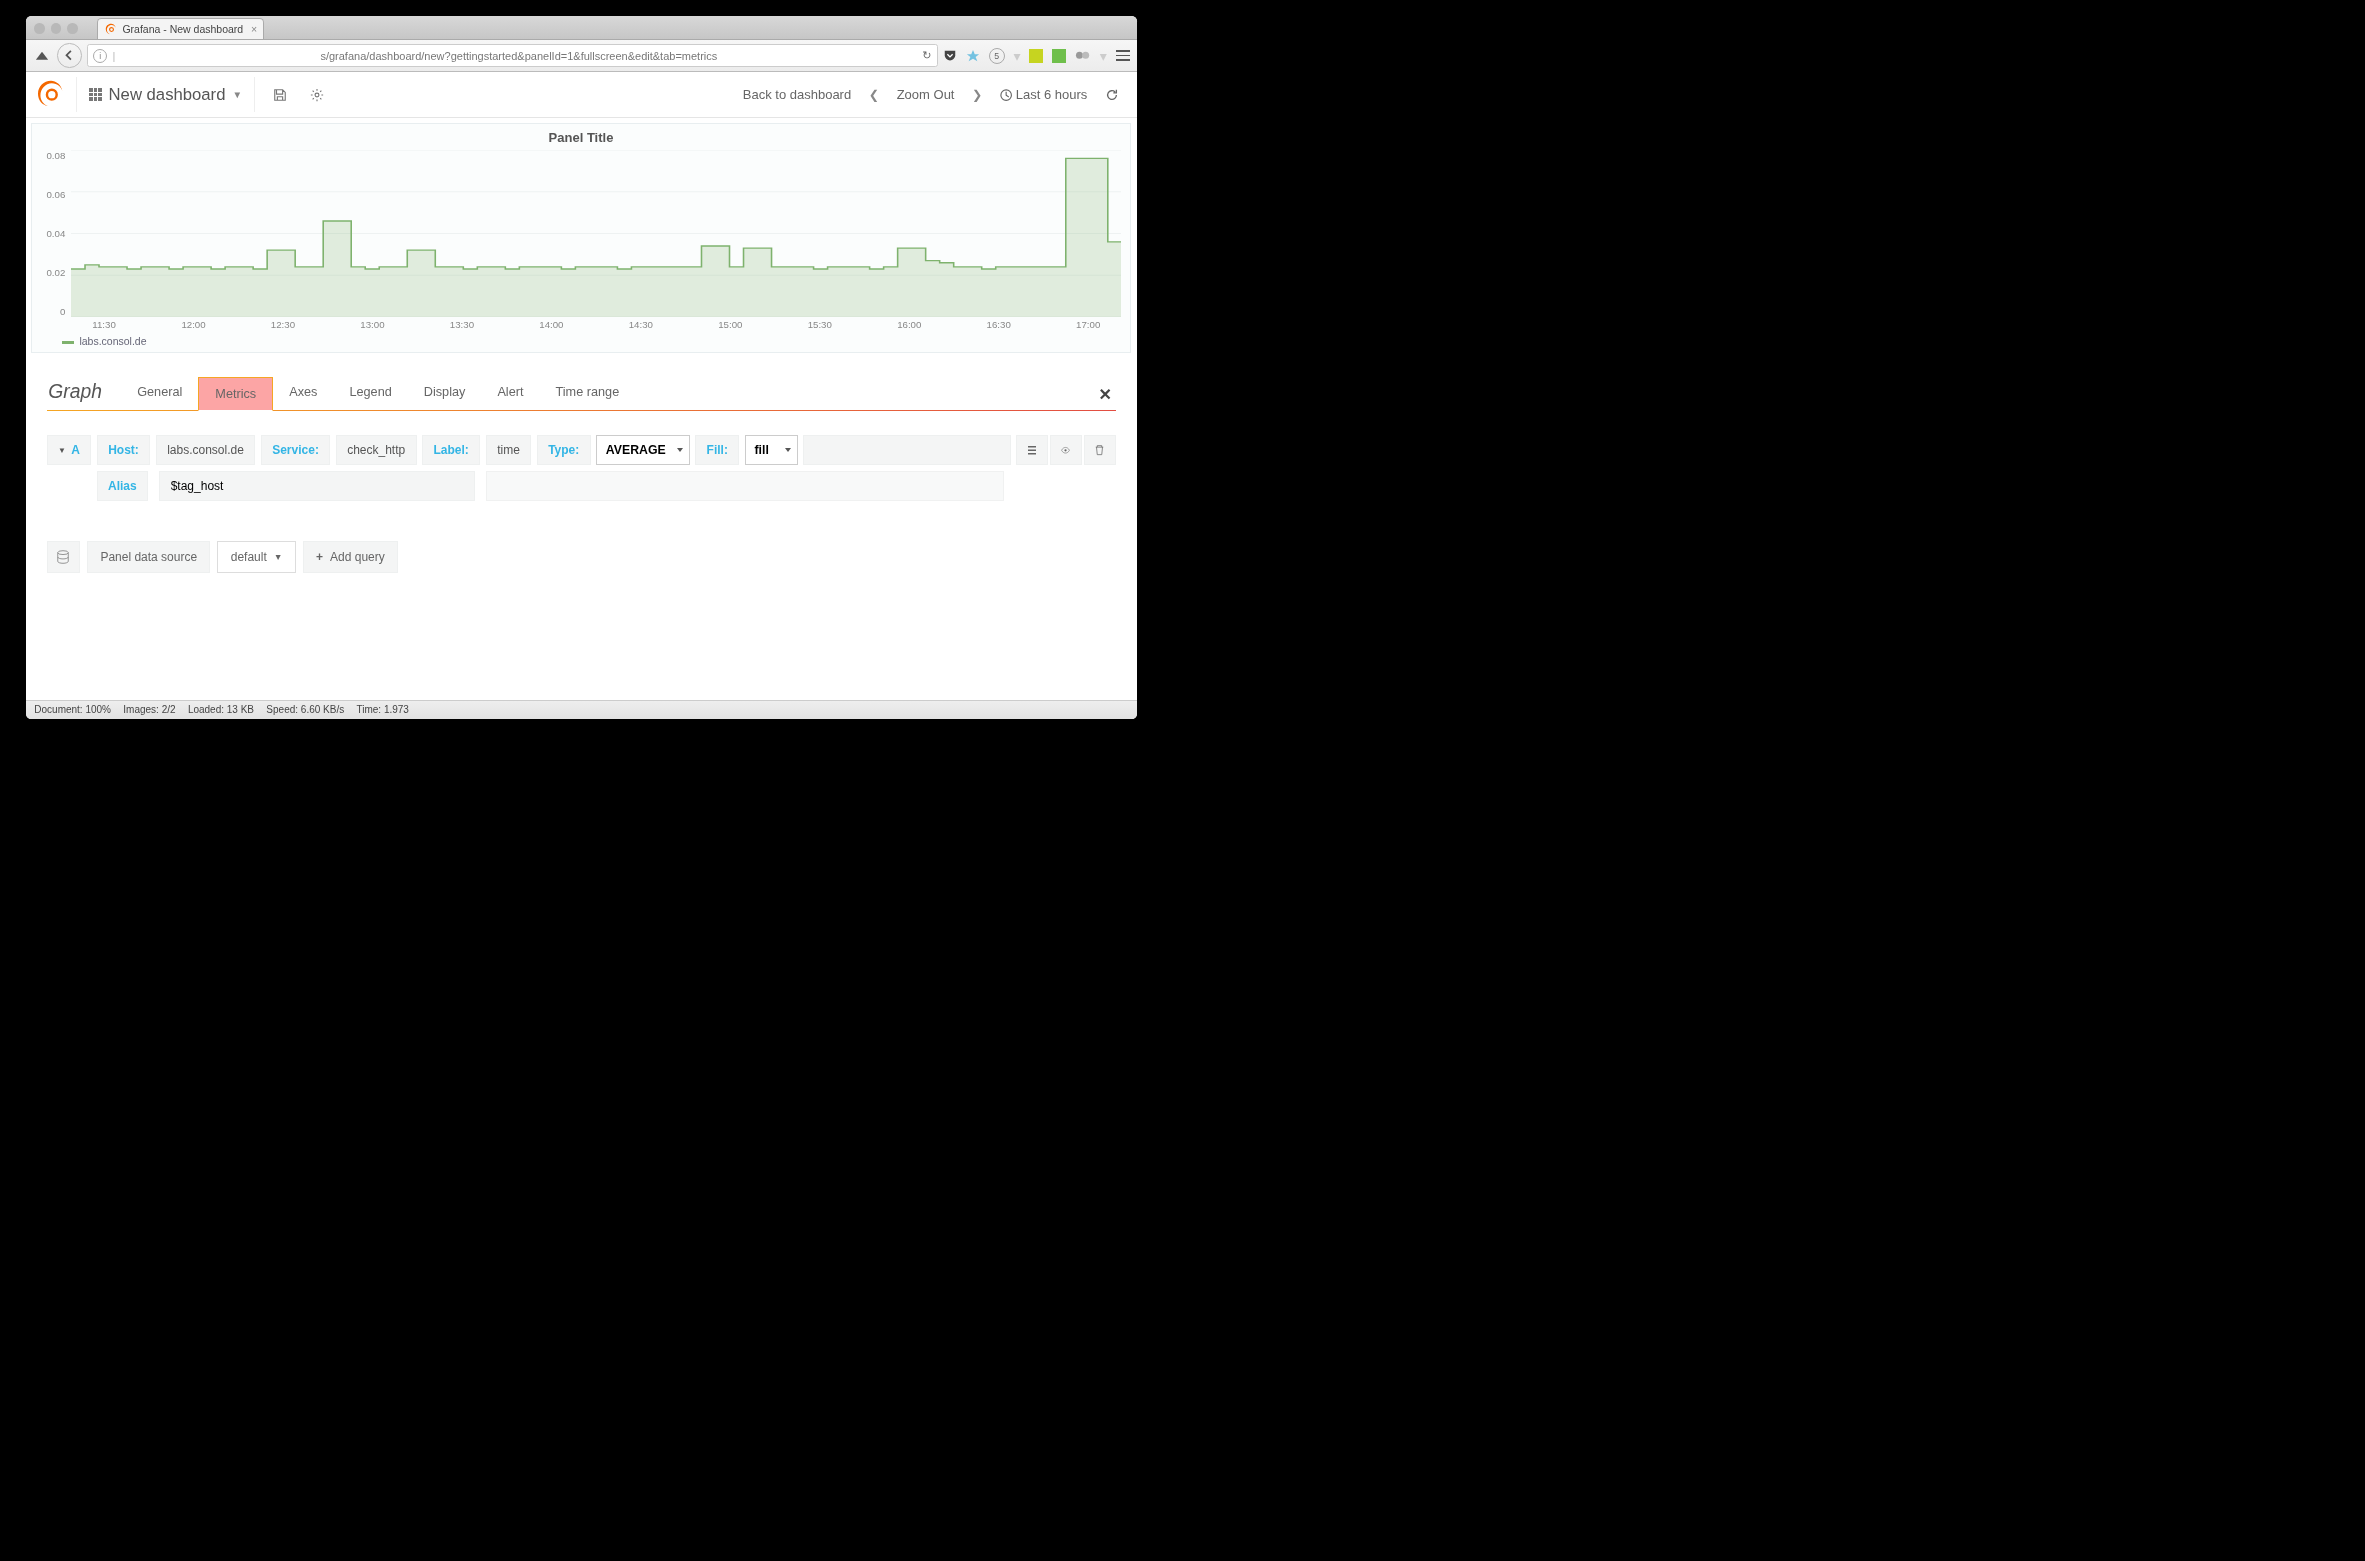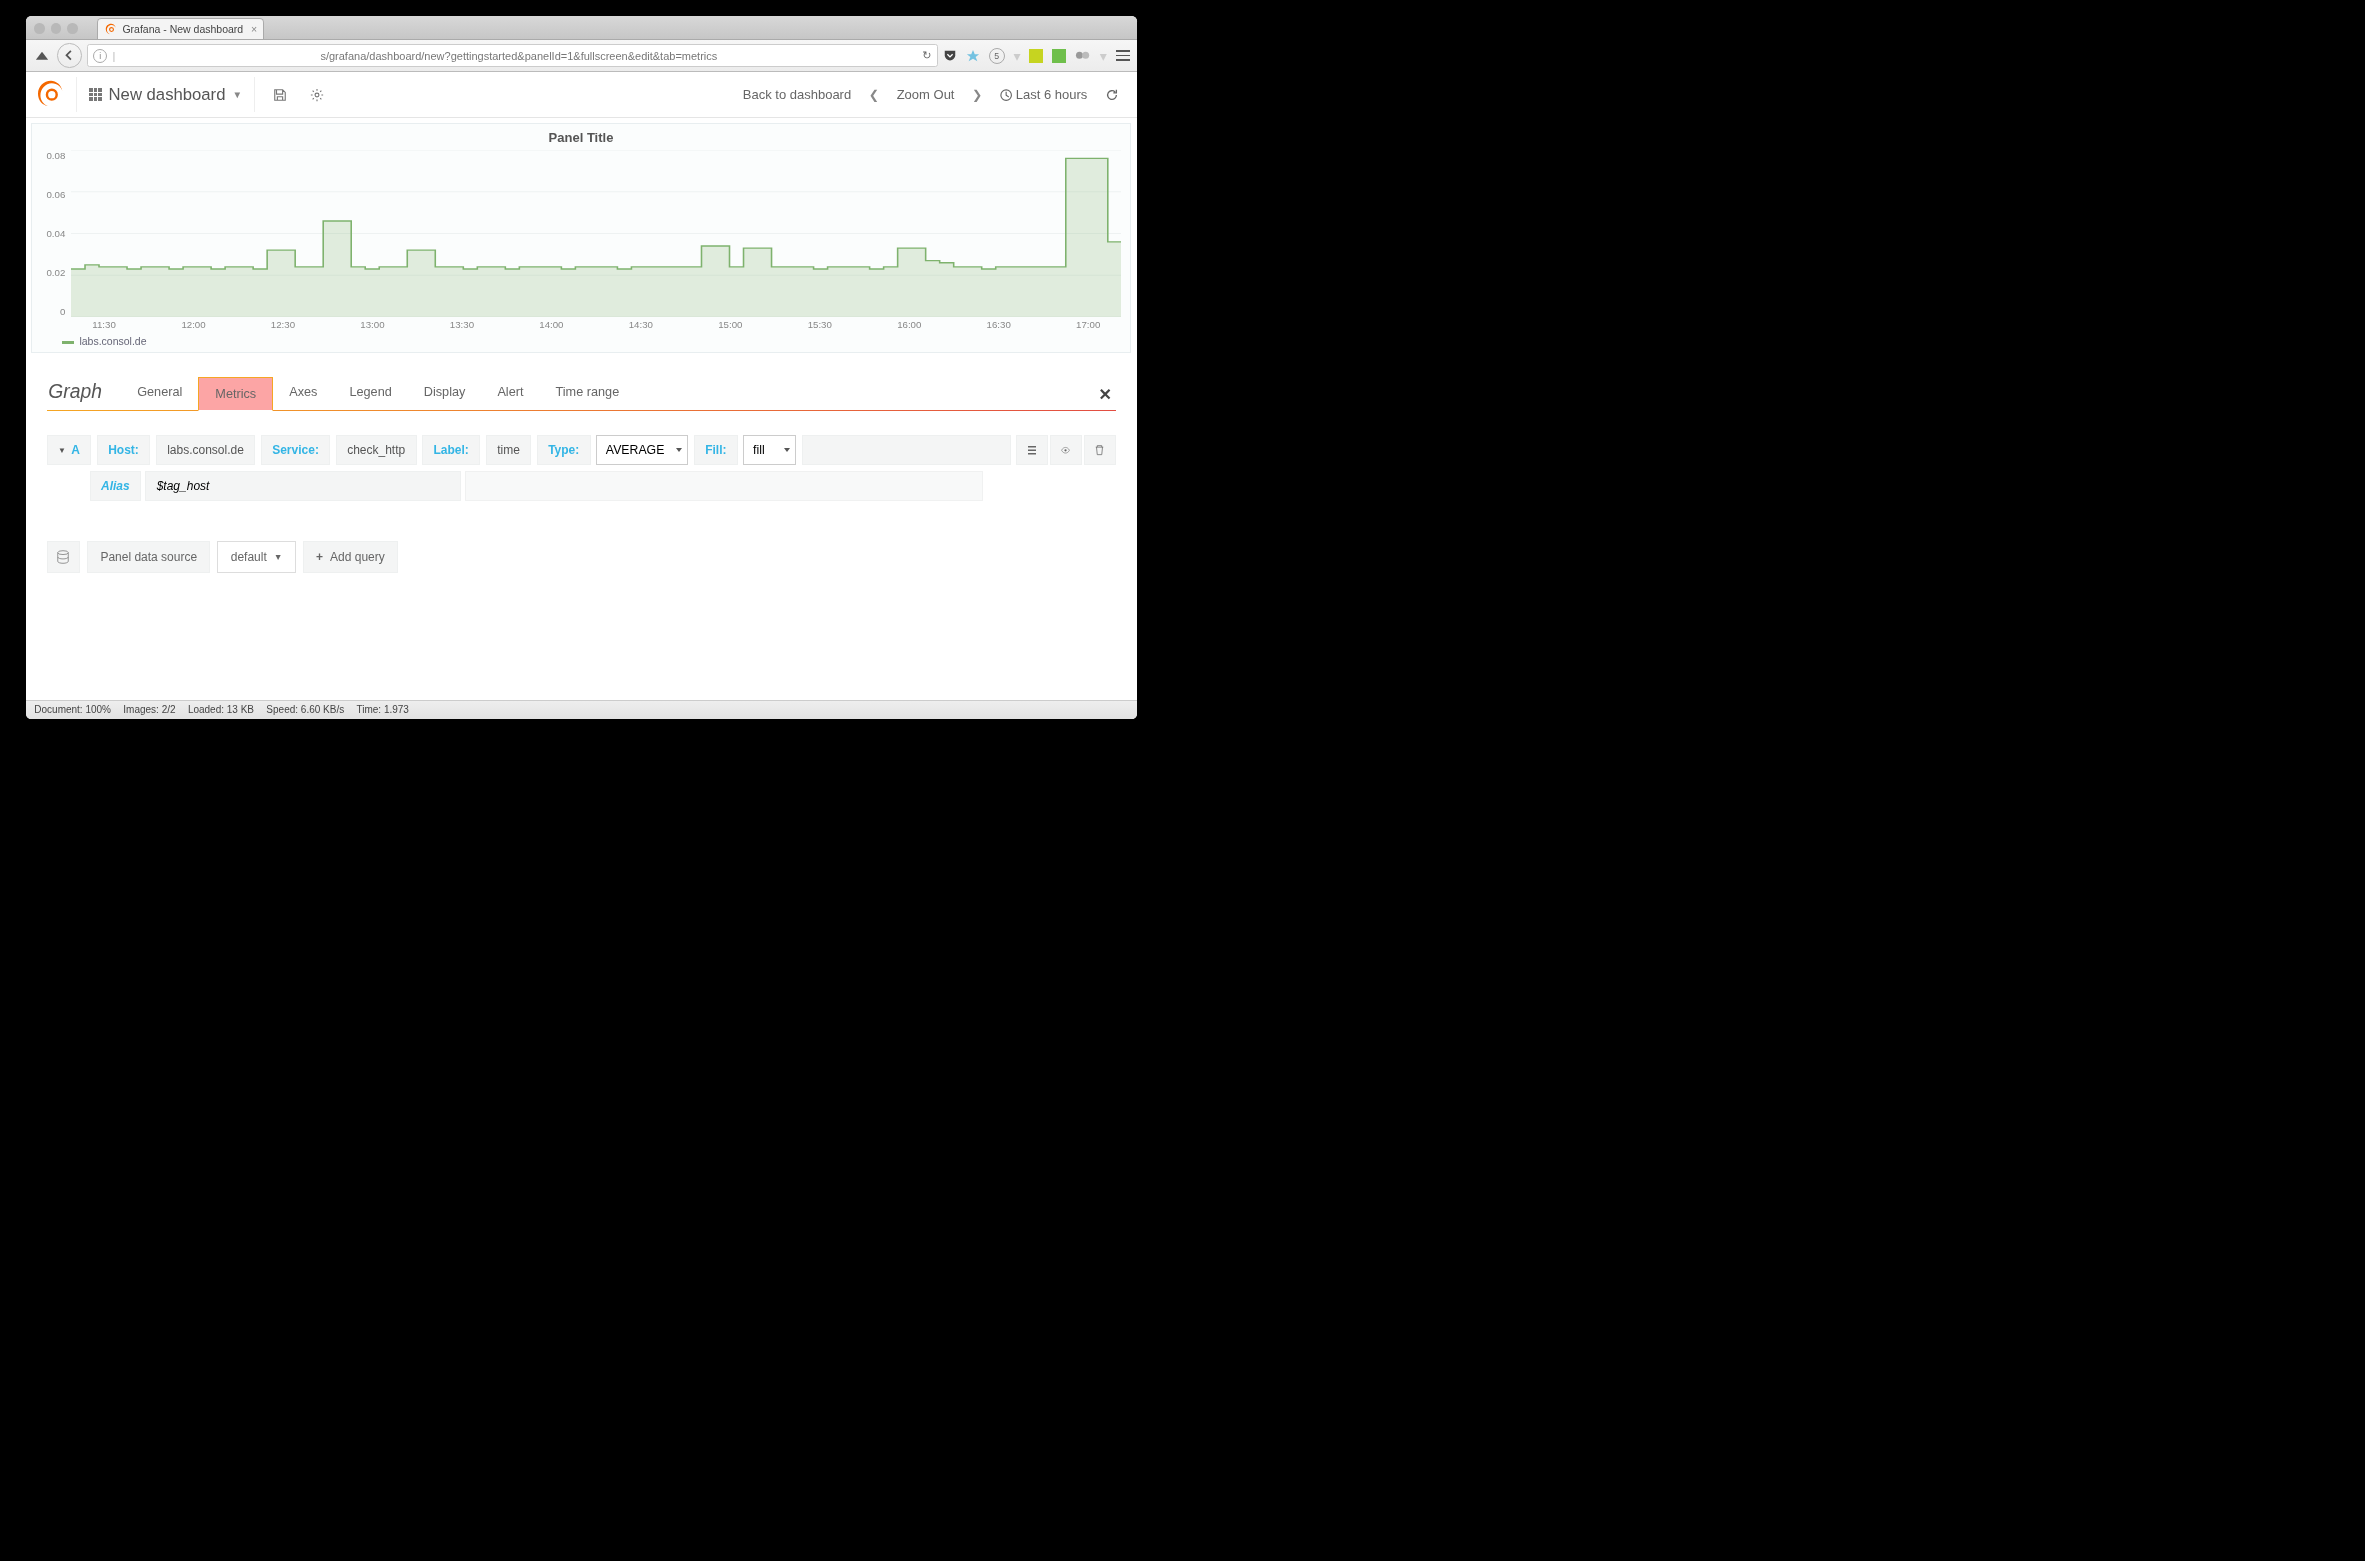--- a/index.html
+++ b/index.html
@@ -50,26 +50,26 @@
   .editor{padding:17.6px 21px 0;}
   .edtabs{display:flex;align-items:flex-end;border-bottom:0.9px solid #f5a623;gap:0;border-image:linear-gradient(to right,#f5a623,#e24d42) 1;}
   .edtabs .title{font-style:italic;font-size:19.3px;color:#555;padding:0 19.3px 7px 1.8px;}
   .edtab{padding:8.8px 16px;font-size:12.7px;color:#666;cursor:pointer;}
   .edtab.active{border:0.9px solid #f5a623;border-bottom:0.9px solid #fff;position:relative;top:0.9px;background:#fca5a5;}
   .edclose{margin-left:auto;padding:5.3px 3.5px;font-size:16px;color:#444;font-weight:bold;}
   
   .qrow{margin-top:24.6px;display:flex;flex-wrap:wrap;gap:5.3px;align-items:stretch;}
   .qcell{background:#f4f5f5;padding:7px 10.5px;font-size:12px;color:#555;display:flex;align-items:center;border:0.9px solid #eef0f0;height:30px;}
   .qlabel{color:#33b5e5;font-weight:600;}
-  .qselect{background:#fff;border:0.9px solid #ccc;height:30px;padding:0 23px 0 8.8px;font-size:12.3px;position:relative;display:flex;align-items:center;}
+  .qselect{background:#fff;border:0.9px solid #ccc;height:30px;padding:0 23px 0 8.8px;font-size:12.3px;position:relative;display:flex;align-items:center;font-weight:bold;}
   .qselect::after{content:"";position:absolute;right:5.3px;top:50%;width:0;height:0;border-left:3.5px solid transparent;border-right:3.5px solid transparent;border-top:4.4px solid #555;transform:translateY(-50%);}
   .qstretch{flex:1;background:#f4f5f5;border:0.9px solid #eef0f0;}
   .qicons{display:flex;gap:1.8px;}
   .qicons .qcell{width:32px;justify-content:center;cursor:pointer;}
-  .row2{margin-top:5.3px;display:flex;gap:4px;font-style:italic;}
+  .row2{margin-top:5.3px;display:flex;gap:11px;}
   .aliasinput{background:#f4f5f5;border:0.9px solid #eef0f0;padding:7px 10.5px;font-size:12px;width:316px;height:30px;display:flex;align-items:center;}
   .row2 .stretch{flex:1;background:#f8f9f9;border:0.9px solid #f0f1f1;height:30px;max-width:518px;}
   
   .dsrow{margin-top:40px;display:flex;gap:7px;align-items:center;}
   .dsbtn{background:#f4f5f5;border:0.9px solid #eef0f0;padding:8px 12.3px;font-size:12px;color:#666;display:flex;align-items:center;gap:7px;}
   .dsbtn.white{background:#fff;border:0.9px solid #ddd;}
   
   .statusbar{height:19.3px;background:linear-gradient(#eee,#e2e2e2);border-top:0.9px solid #ccc;font-size:10px;color:#444;display:flex;align-items:center;padding:0 8.8px;gap:12.3px;}
 </style>
 </head>

